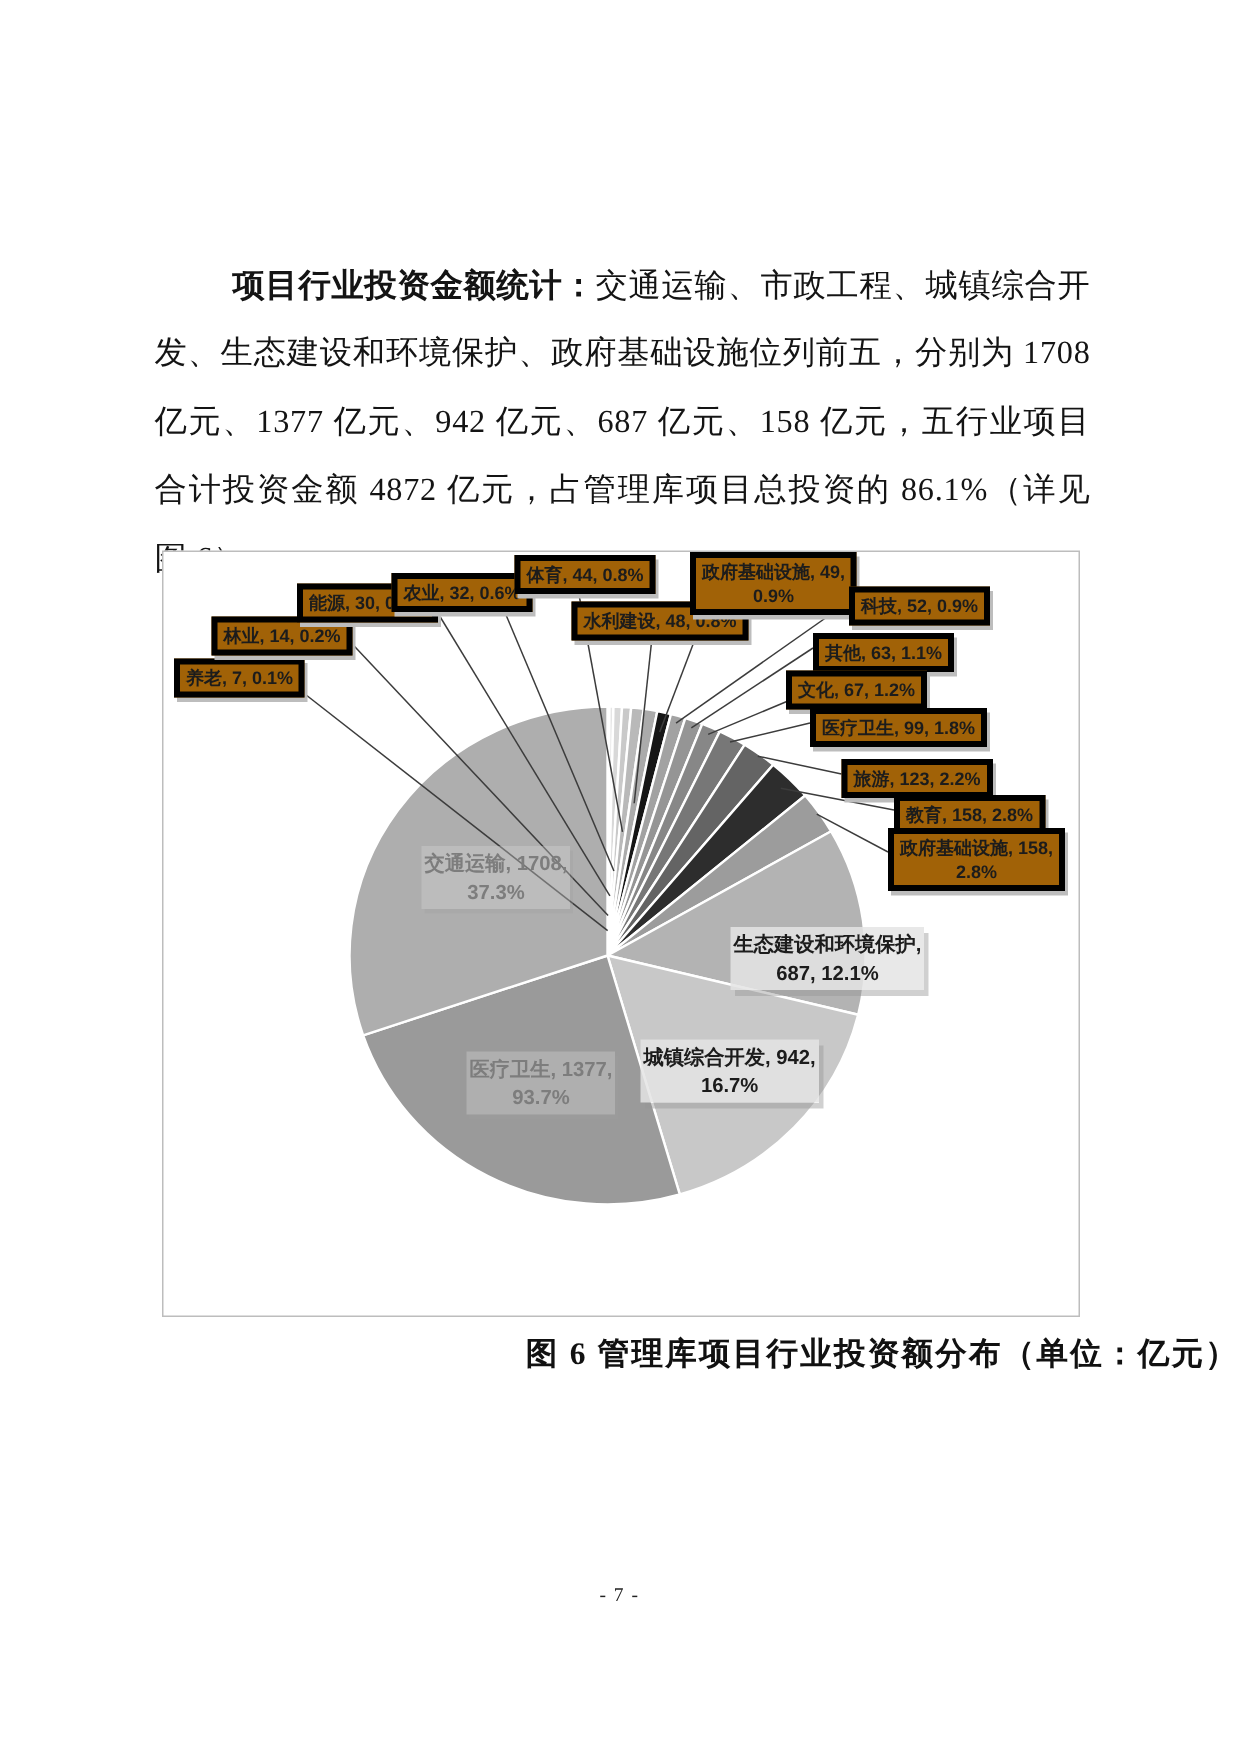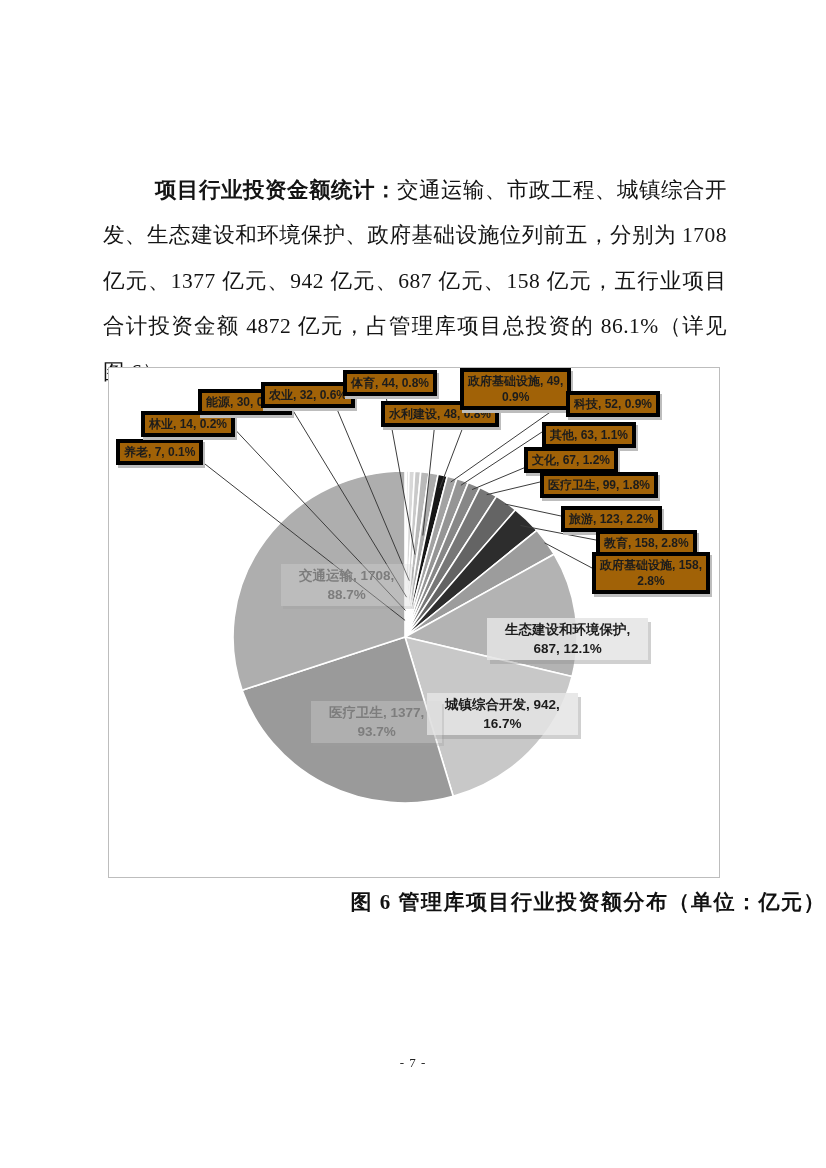--- a/index.html
+++ b/index.html
@@ -22,21 +22,21 @@
   .callout{
     position:absolute;background:#a16207;border:4px solid #000000;
     box-shadow:2px 3px 0 #bdbdbd;
     font-family:"Liberation Sans","DejaVu Sans",sans-serif;
     font-size:12px;font-weight:700;line-height:16px;text-align:center;
     color:#1c1c1c;padding:1px 4px;white-space:nowrap;
   }
   .callout.inner{
     background:rgba(228,228,228,0.85);border:none;
     box-shadow:3px 4px 0 rgba(150,150,150,0.45);
-    font-size:13.5px;line-height:19px;padding:2px 18px;
+    font-size:13.5px;line-height:19px;padding:2px 2px;
   }
   .callout.dim{
     color:#7d7d7d;background:rgba(214,214,214,0.35);
     box-shadow:2px 3px 0 rgba(160,160,160,0.3);
   }
   .bar{position:absolute;background:#0c0c0c;}
   .caption{
     position:absolute;left:0;top:888px;width:100%;text-align:right;
     font-size:21px;font-weight:700;letter-spacing:1.5px;color:#111111;
   }
@@ -114,18 +114,18 @@
     <div class="callout inner" style="left: 318px; top: 325px;">
       <div>城镇综合开发, 942,</div>
       <div>16.7%</div>
     </div>
     <div class="callout inner dim" style="left: 202px; top: 333px;">
       <div>医疗卫生, 1377,</div>
       <div>93.7%</div>
     </div>
     <div class="callout inner dim" style="left: 172px; top: 196px;">
       <div>交通运输, 1708,</div>
-      <div>88.7%</div>
+      <div>37.3%</div>
     </div>
   </div>
 
 <div class="caption">图 6 管理库项目行业投资额分布（单位：亿元）</div>
 <div class="pagenum">- 7 -</div>
 
 </body></html>

